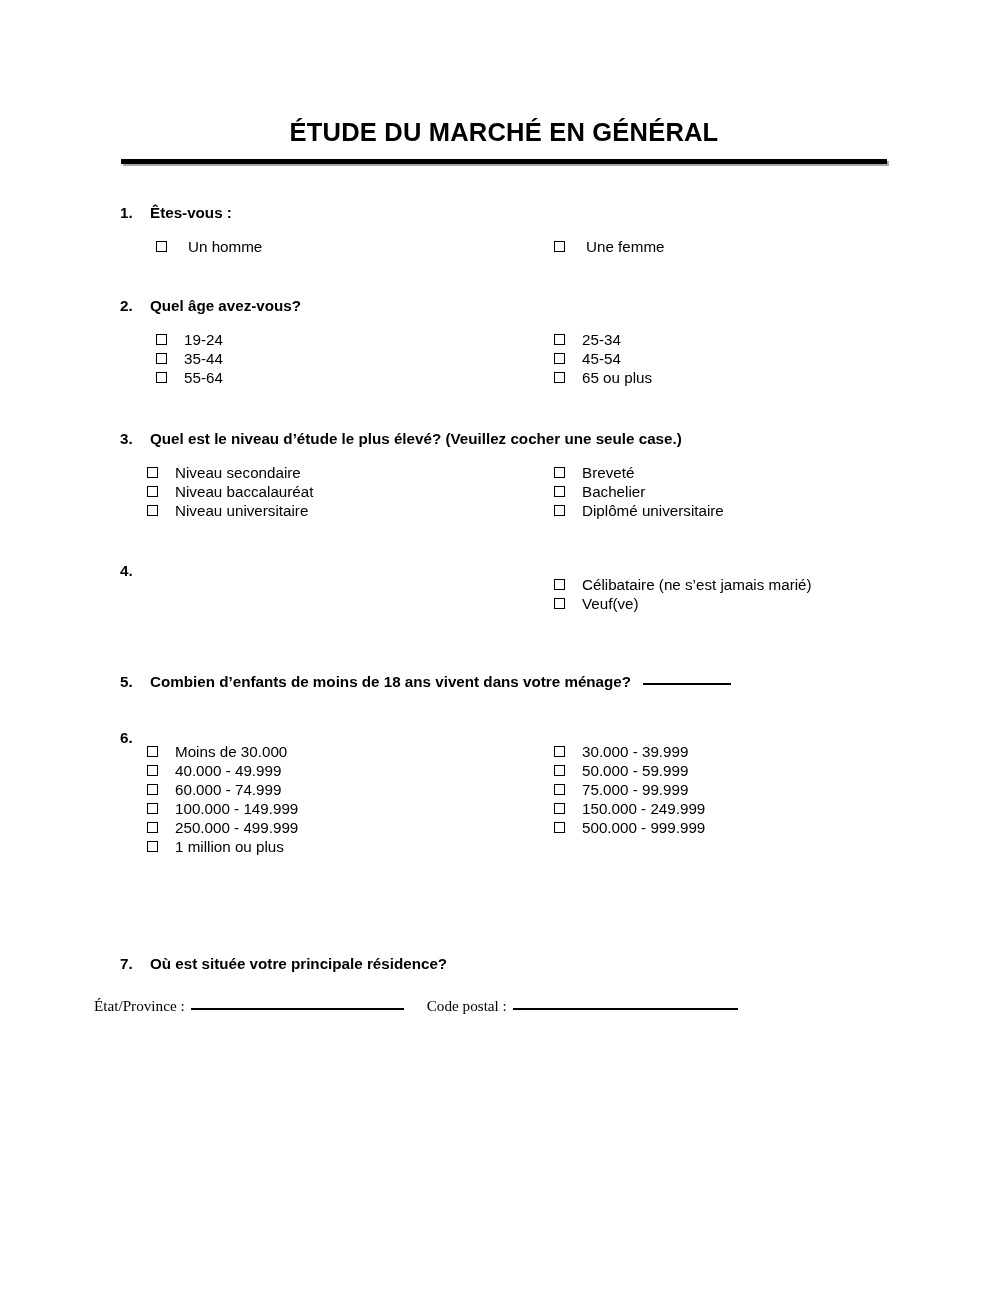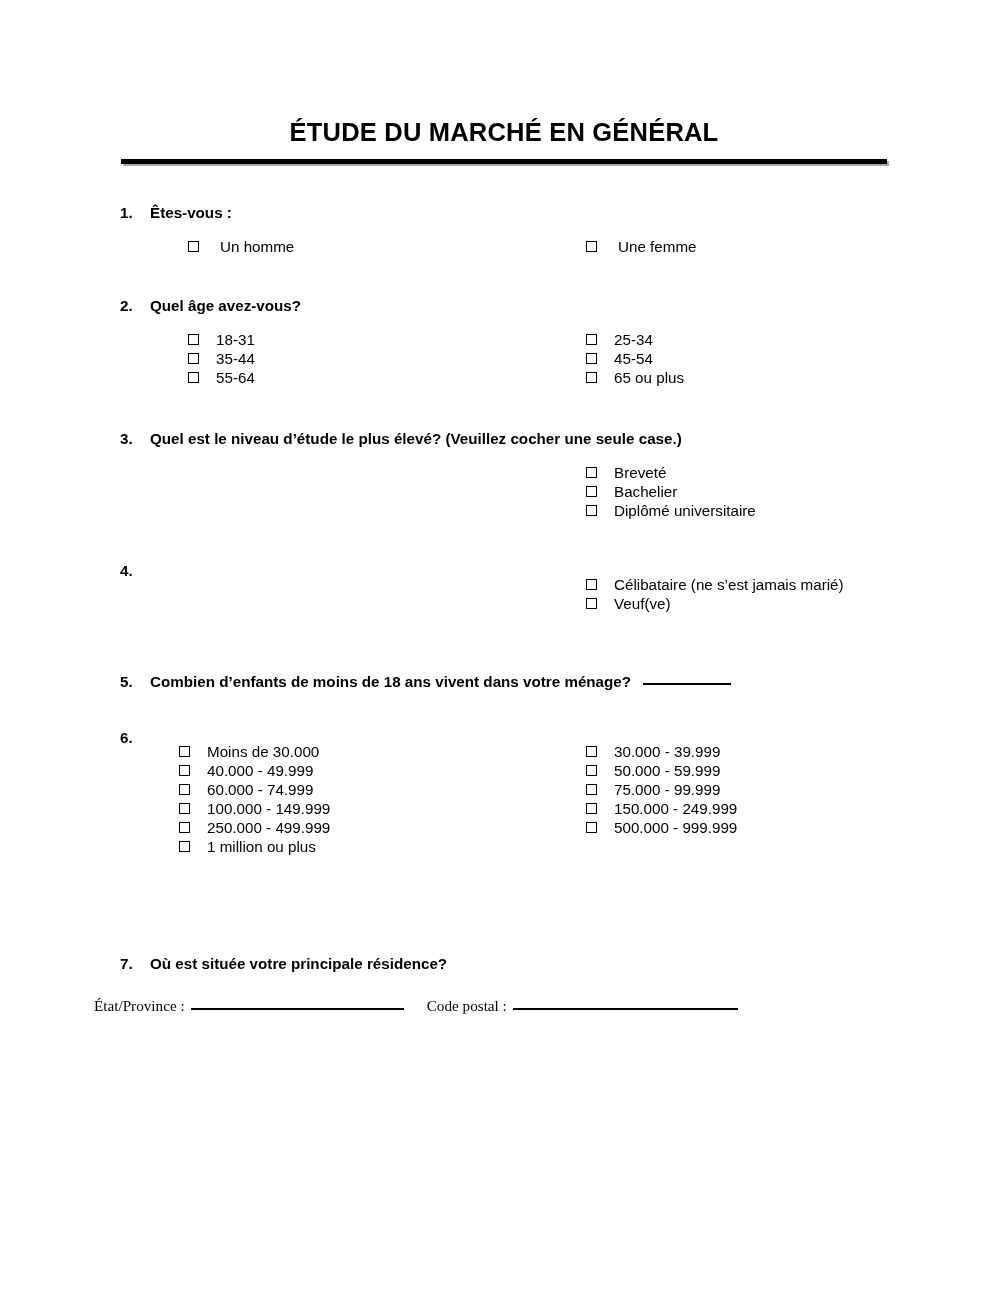--- a/index.html
+++ b/index.html
@@ -99,21 +99,20 @@
   .col-left.indent-wide { left: 152px; }
   .col-right { left: 550px; }
 
   .opt {
     display: flex;
     align-items: flex-start;
     height: 19px;
     font-size: 15.2px;
     line-height: 19px;
     white-space: nowrap;
-    margin-left: 32px;
   }
 
   
   .cbox {
     position: relative;
     display: inline-block;
     width: 11px;
     height: 11px;
     margin-top: 4px;
     flex: 0 0 auto;
@@ -193,21 +192,21 @@
 
   <div class="q" style="top:296px;">
     <div class="q-head">
       <span class="q-num">2.</span>
       <span class="q-text">Quel âge avez-vous?</span>
     </div>
     <div class="opts" style="height:62px;">
       <div class="col col-left indent-wide">
         <div class="opt">
           <span class="cbox"></span>
-          <span class="opt-label">18-31</span>
+          <span class="opt-label">19-24</span>
         </div>
         <div class="opt">
           <span class="cbox"></span>
           <span class="opt-label">35-44</span>
         </div>
         <div class="opt">
           <span class="cbox"></span>
           <span class="opt-label">55-64</span>
         </div>
       </div>
@@ -227,20 +226,34 @@
       </div>
     </div>
   </div>
 
   <div class="q" style="top:429px;">
     <div class="q-head">
       <span class="q-num">3.</span>
       <span class="q-text">Quel est le niveau d’étude le plus élevé? (Veuillez cocher une seule case.)</span>
     </div>
     <div class="opts" style="height:62px;">
+      <div class="col col-left">
+        <div class="opt">
+          <span class="cbox"></span>
+          <span class="opt-label">Niveau secondaire</span>
+        </div>
+        <div class="opt">
+          <span class="cbox"></span>
+          <span class="opt-label">Niveau baccalauréat</span>
+        </div>
+        <div class="opt">
+          <span class="cbox"></span>
+          <span class="opt-label">Niveau universitaire</span>
+        </div>
+      </div>
       <div class="col col-right">
         <div class="opt">
           <span class="cbox"></span>
           <span class="opt-label">Breveté</span>
         </div>
         <div class="opt">
           <span class="cbox"></span>
           <span class="opt-label">Bachelier</span>
         </div>
         <div class="opt">

